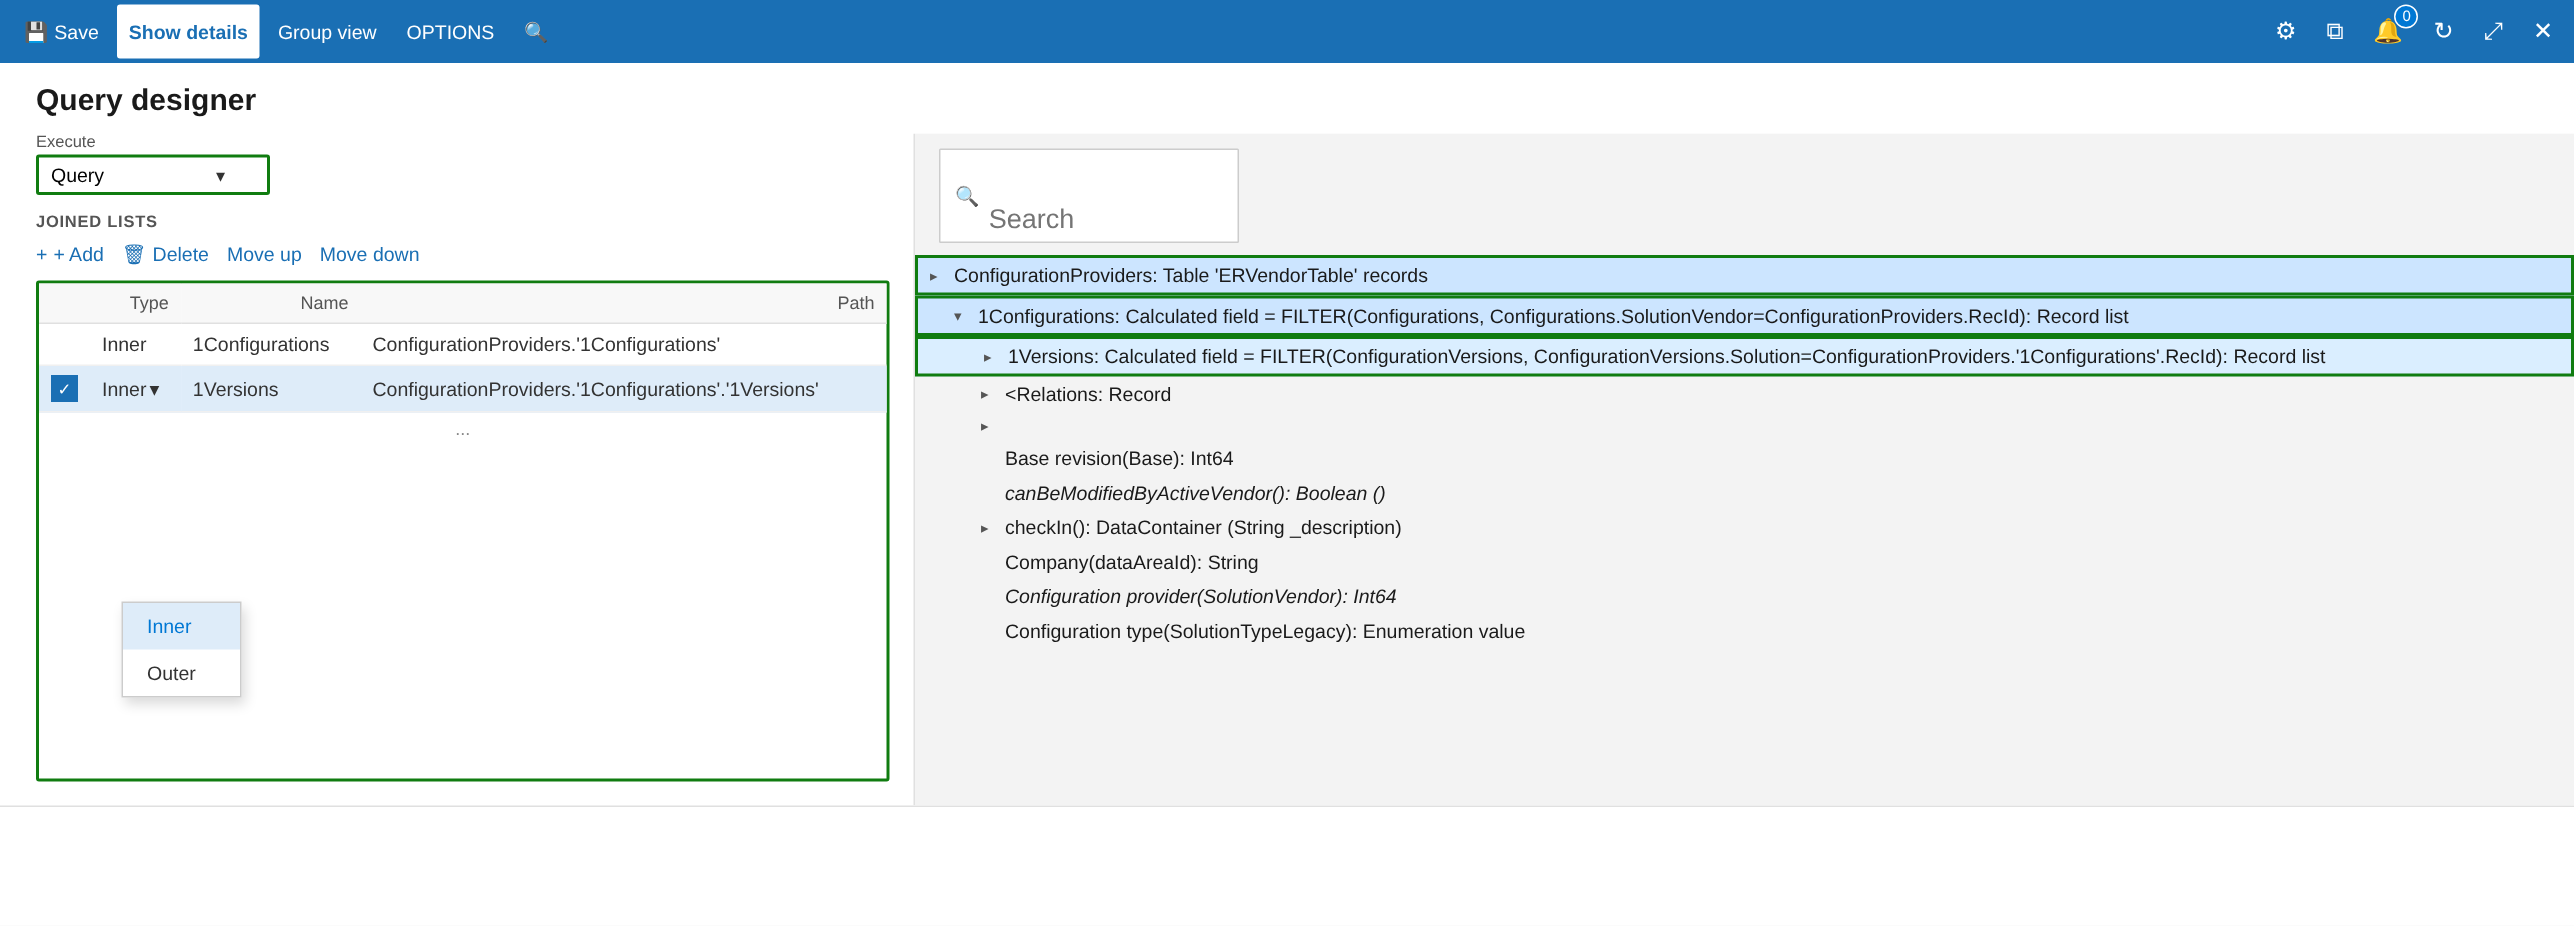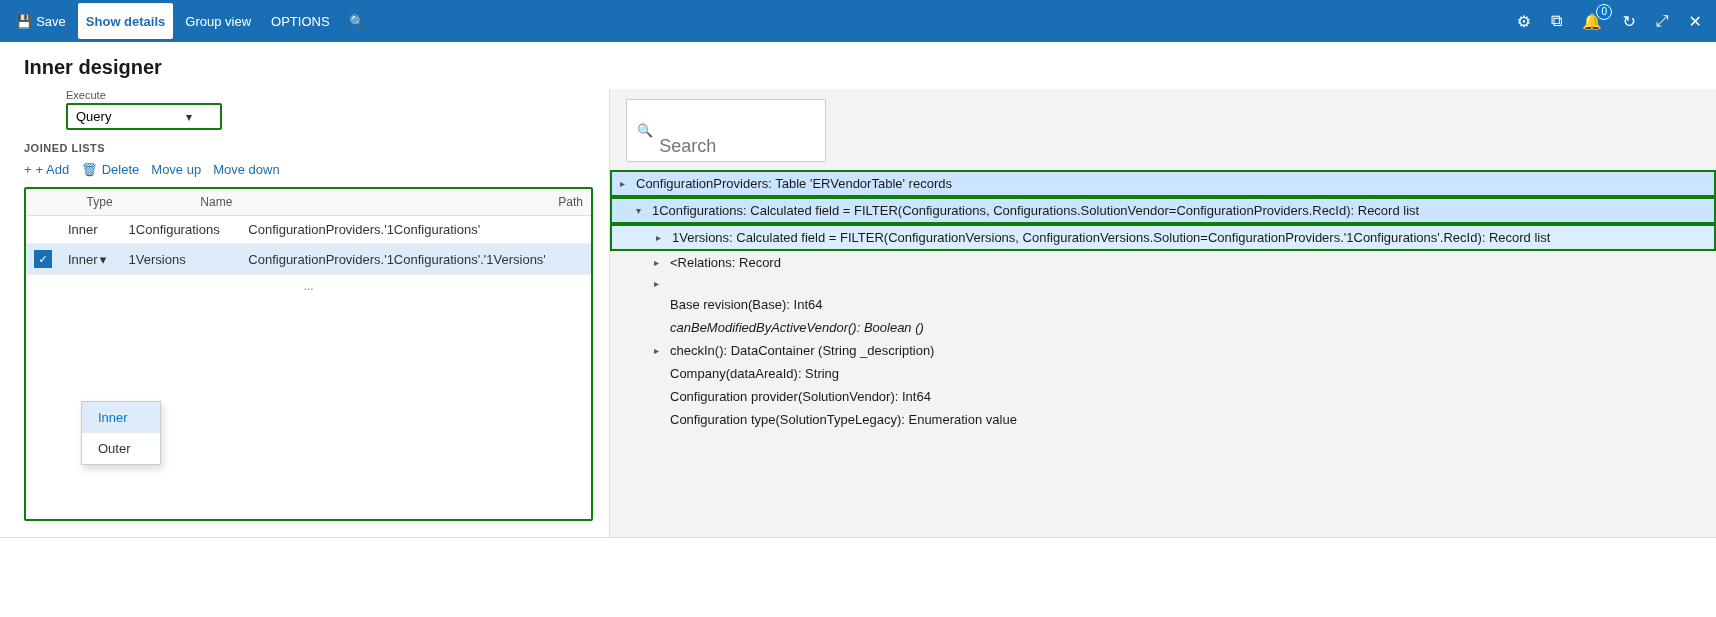--- a/index.html
+++ b/index.html
@@ -95,21 +95,20 @@
       min-width: 610px;
       background: white;
       padding: 0 16px 16px 24px;
       display: flex;
       flex-direction: column;
       border-right: 1px solid #e0e0e0;
     }
 
     .execute-section {
       margin-bottom: 12px;
-      margin-left: 42px;
     }
     .execute-label {
       font-size: 11px;
       color: #555;
       margin-bottom: 2px;
     }
     .execute-select-wrapper {
       border: 2px solid #107c10;
       border-radius: 2px;
       display: inline-flex;
@@ -343,21 +342,21 @@
       <button class="toolbar-icon-btn">🔔</button>
       <span class="badge">0</span>
     </div>
     <button class="toolbar-icon-btn">↻</button>
     <button class="toolbar-icon-btn">⤢</button>
     <button class="toolbar-icon-btn">✕</button>
   </div>
 </div>
 
 <div class="main-content">
-  <div class="page-title">Inner designer</div>
+  <div class="page-title">Query designer</div>
   <div class="content-area">
 
     <div class="left-panel">
       <div class="execute-section">
         <div class="execute-label">Execute</div>
         <div class="execute-select-wrapper">
           <select>
             <option>Query</option>
           </select>
           <span class="execute-chevron">▾</span>
@@ -474,21 +473,21 @@
         <div class="tree-item" style="padding-left: 44px;">
           <span class="tree-arrow">▸</span>
           <span class="tree-text">checkIn(): DataContainer (String _description)</span>
         </div>
 
         <div class="tree-item" style="padding-left: 44px;">
           <span class="tree-arrow"></span>
           <span class="tree-text">Company(dataAreaId): String</span>
         </div>
 
-        <div class="tree-item" style="padding-left: 44px;">
+        <div class="tree-item" style="padding-left: 44px; font-style: italic;">
           <span class="tree-arrow"></span>
           <span class="tree-text">Configuration provider(SolutionVendor): Int64</span>
         </div>
 
         <div class="tree-item" style="padding-left: 44px;">
           <span class="tree-arrow"></span>
           <span class="tree-text">Configuration type(SolutionTypeLegacy): Enumeration value</span>
         </div>
       </div>
     </div>

